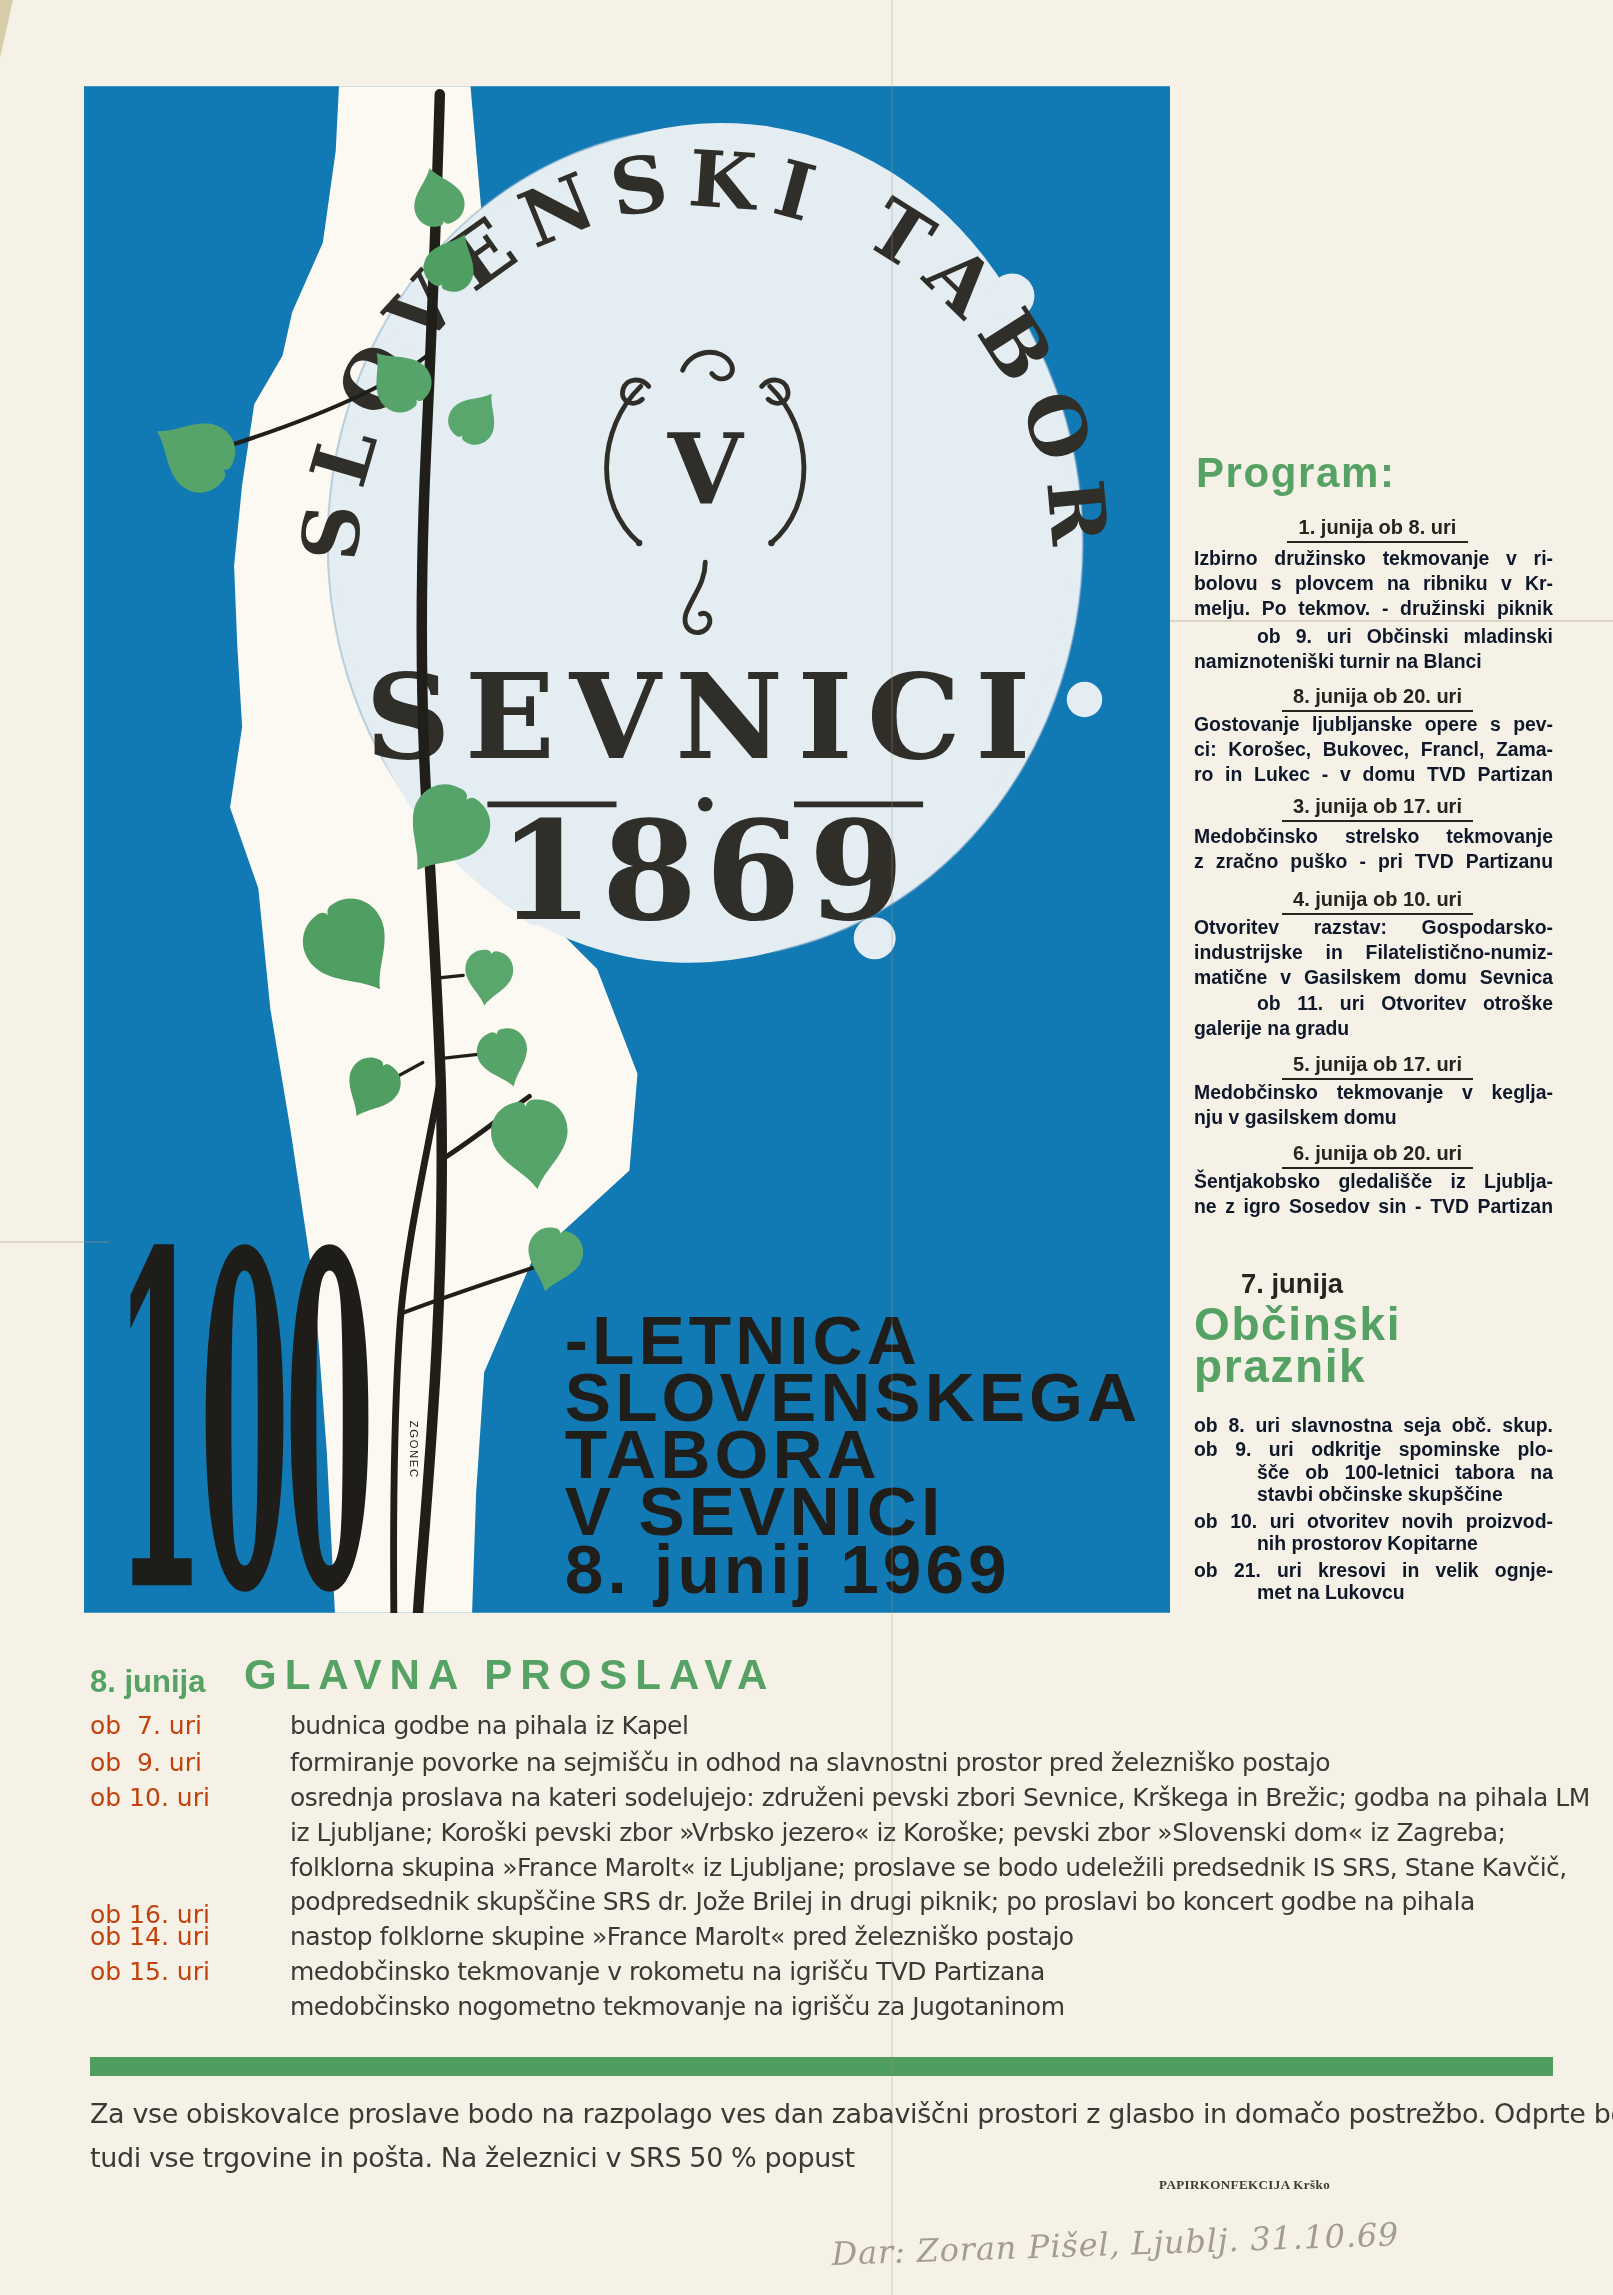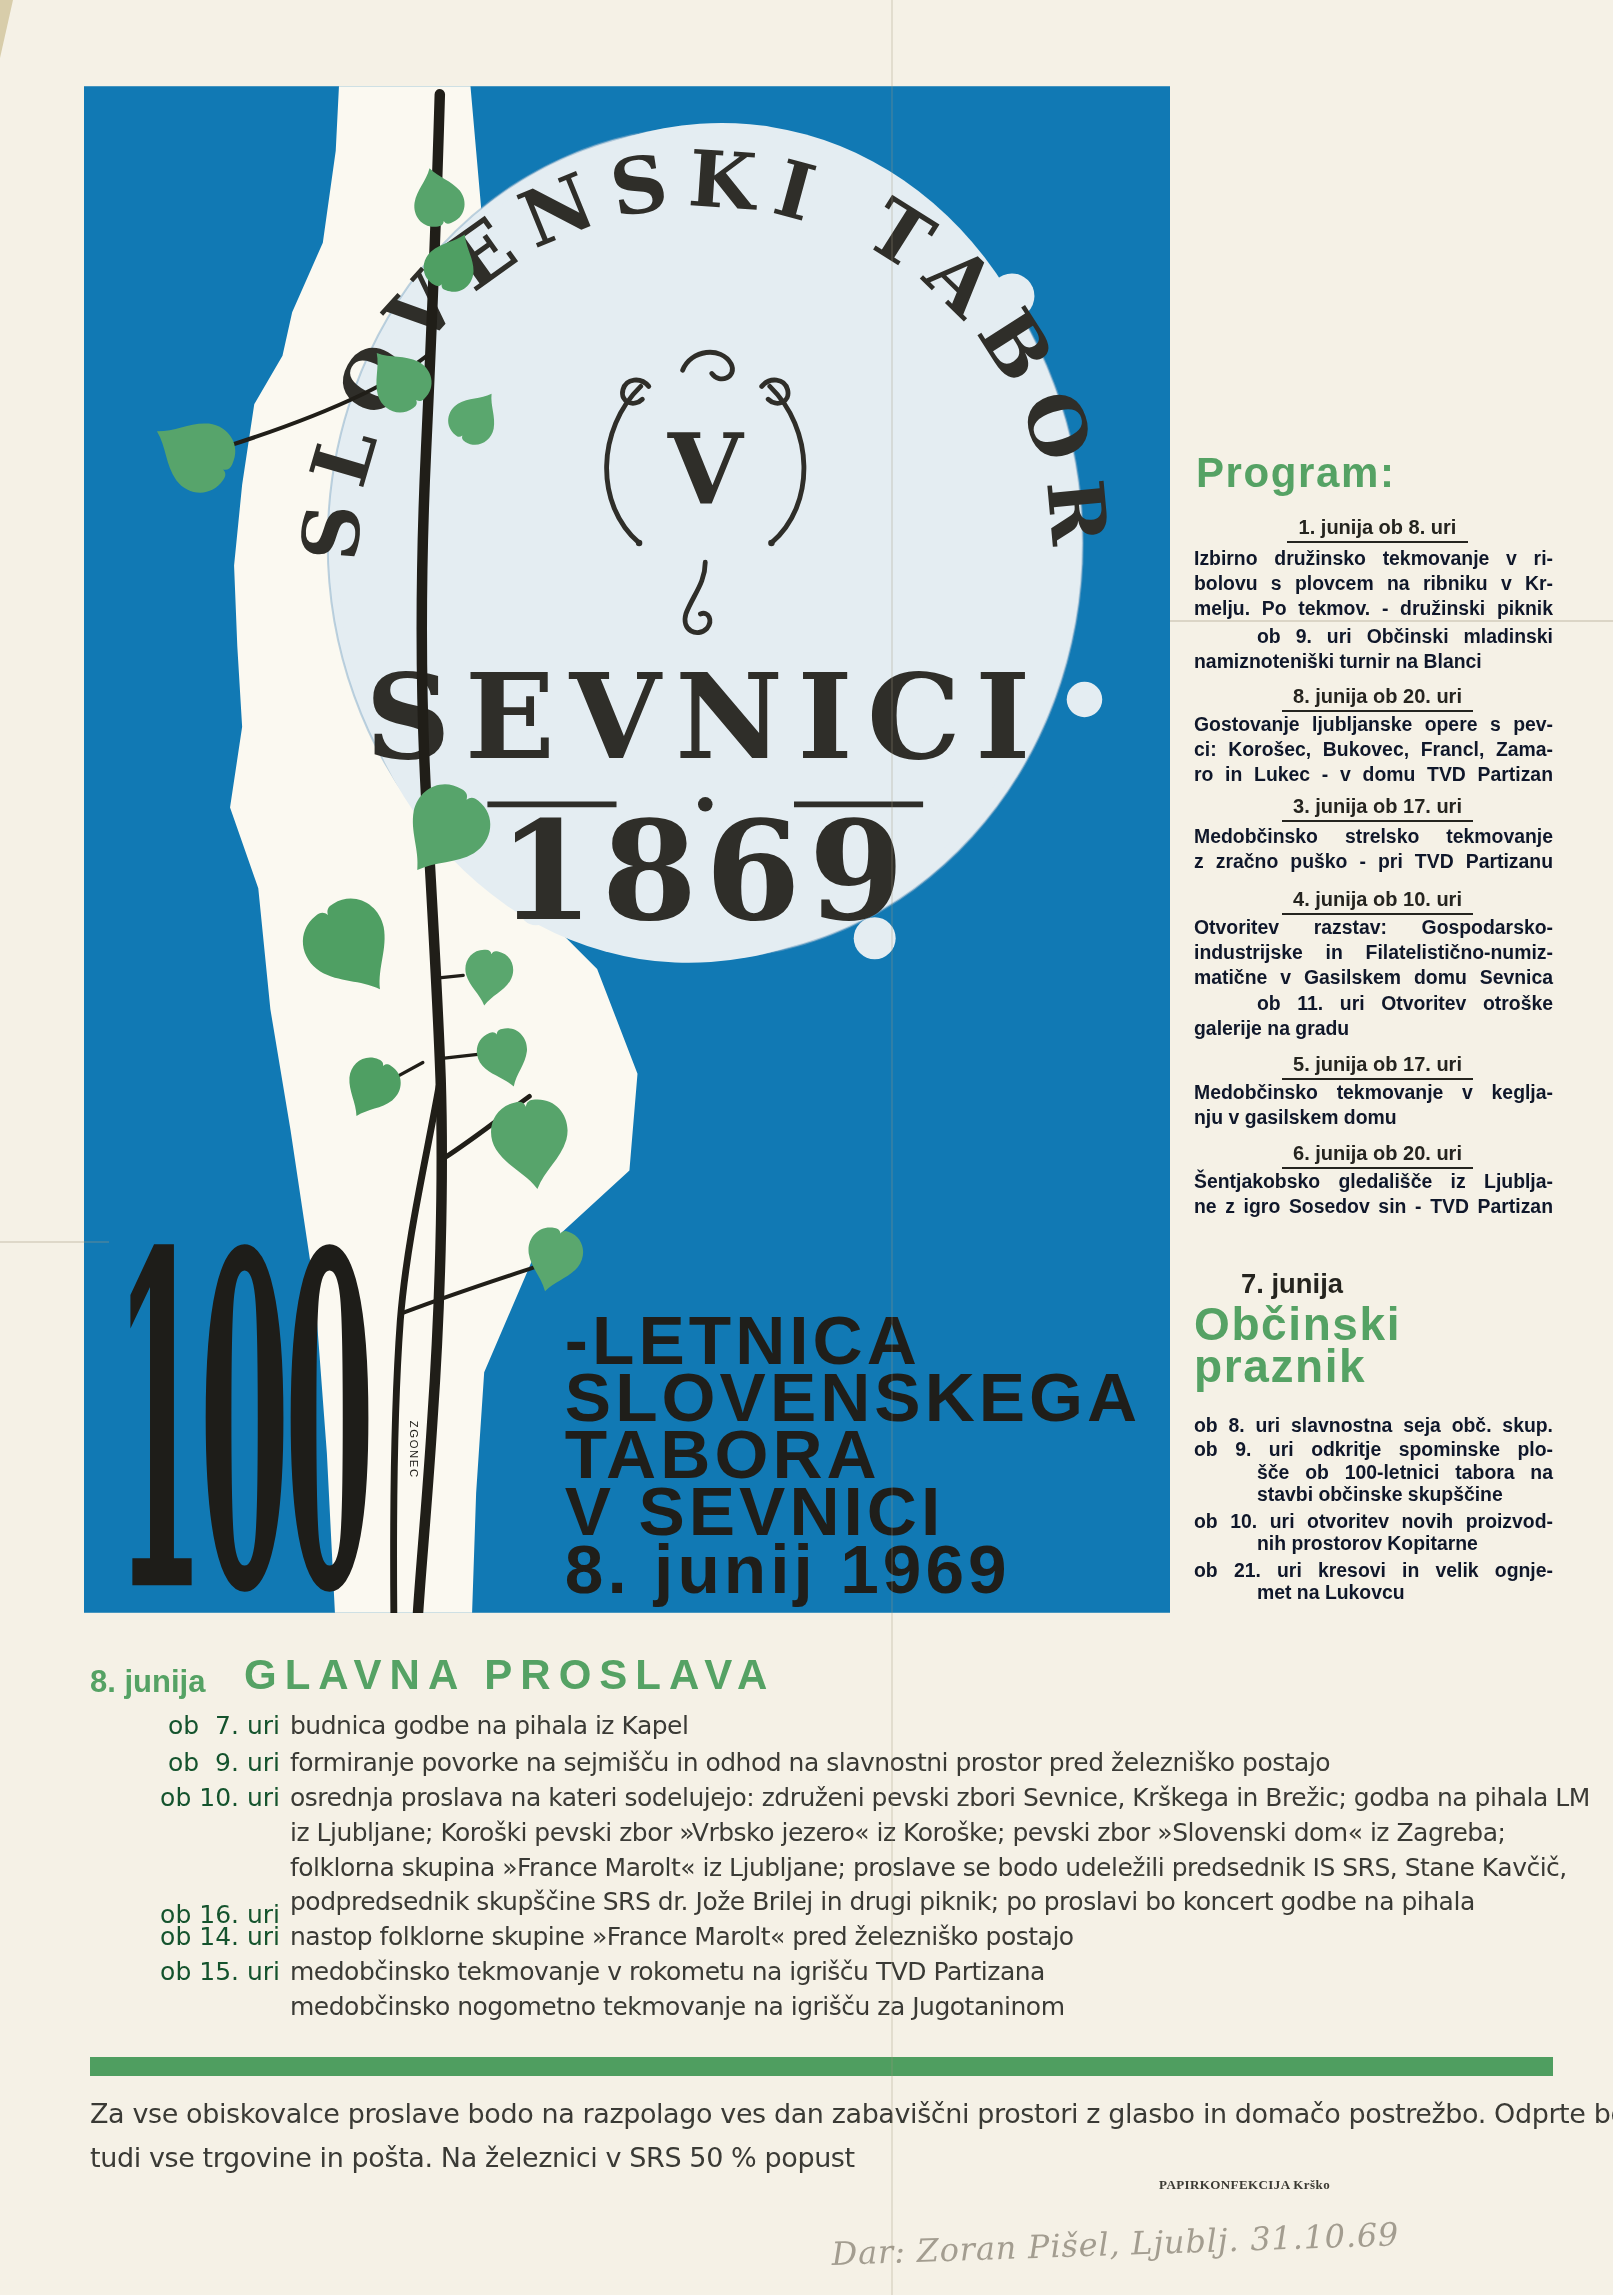--- a/index.html
+++ b/index.html
@@ -11,21 +11,21 @@
   .pline{left:1194px;width:359px;font-size:19.4px;font-weight:bold;line-height:22.6px;color:#0f172a;}
   .pline.j{text-align:justify;text-align-last:justify;}
   .pline.ind{padding-left:63px;width:296px;}
   .pdate{left:1194px;width:339px;text-align:center;font-size:20px;font-weight:bold;color:#25241f;}
   .pdate span{display:inline-block;border-bottom:2.4px solid #25241f;padding:0 11.3px 2.4px 11.3px;margin-left:28px;}
   .p2date{left:1241px;top:1268px;font-size:27.4px;font-weight:bold;color:#25241f;}
   .p2t{left:1194px;font-size:46px;font-weight:bold;color:#55a264;letter-spacing:1.6px;}
   
   .mdate{left:90px;top:1664px;font-size:31px;font-weight:bold;color:#55a264;}
   .mhead{left:244px;top:1651px;font-size:42px;font-weight:bold;color:#55a264;letter-spacing:8px;}
-  .mtime{left:90px;width:190px;font-size:25px;color:#14532d;font-family:"DejaVu Sans",sans-serif;white-space:pre;text-align:right;}
+  .mtime{left:90px;width:190px;font-size:25px;color:#c2410c;font-family:"DejaVu Sans",sans-serif;white-space:pre;}
   .mdesc{left:290px;width:1275px;font-size:25px;letter-spacing:-0.5px;color:#3a3a35;font-family:"DejaVu Sans",sans-serif;white-space:nowrap;}
   
   .bar{left:90px;top:2057px;width:1463px;height:18.6px;background:#4f9e60;}
   .note{left:90px;font-size:27px;letter-spacing:-0.4px;color:#3a3a35;font-family:"DejaVu Sans",sans-serif;white-space:nowrap;}
   .imprint{left:1159px;top:2177px;font-size:13px;font-weight:bold;font-family:"Liberation Serif",serif;color:#3b3a33;letter-spacing:0.4px;}
   .handwriting{left:831px;top:2235px;font-size:32px;font-style:italic;color:#a39d90;
                font-family:"DejaVu Serif",serif;transform:rotate(-2deg);transform-origin:left top;letter-spacing:0.8px;}
   
   .crease-v{left:891px;top:0;width:2.4px;height:2295px;background:rgba(160,150,125,0.22);}
   .crease-h1{left:1170px;top:620px;width:444px;height:1.6px;background:rgba(160,150,125,0.30);}

